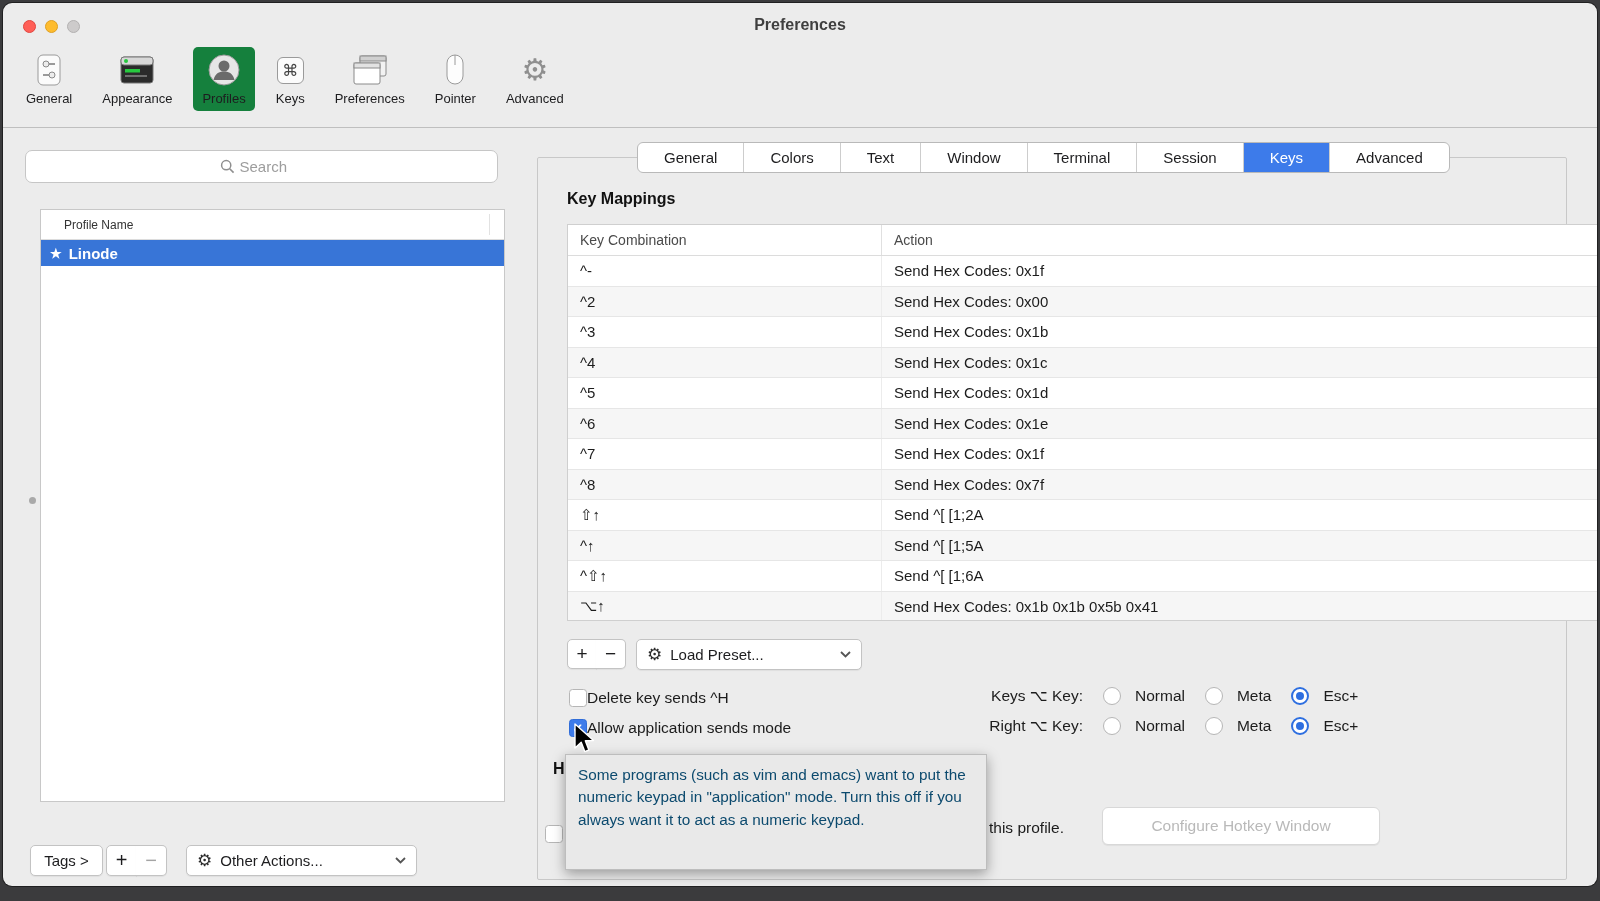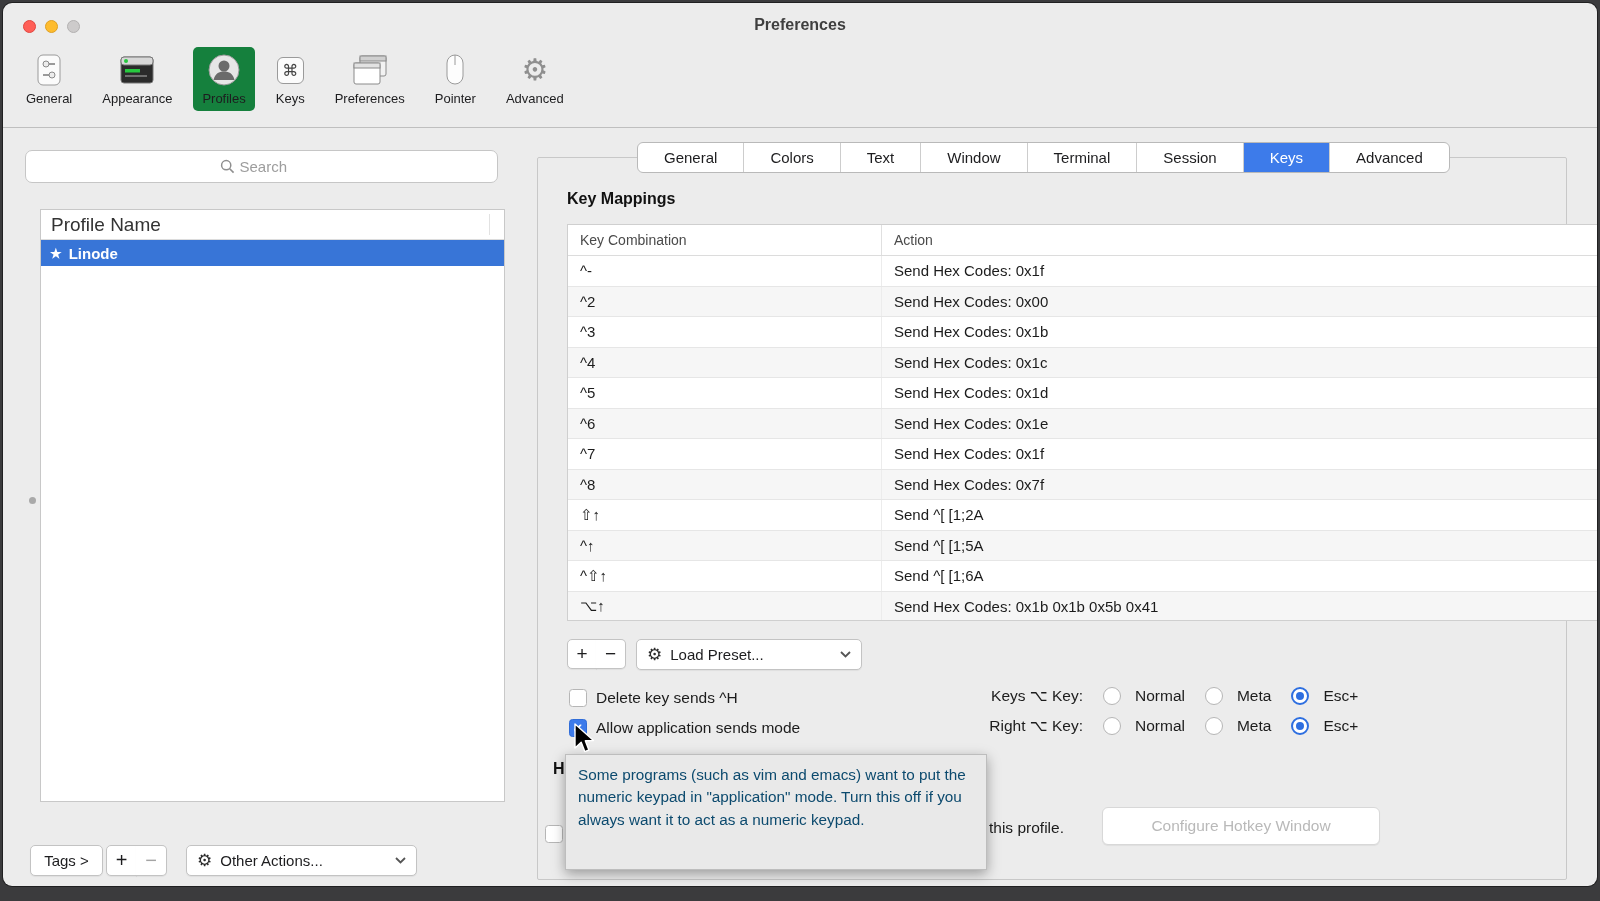--- a/index.html
+++ b/index.html
@@ -35,21 +35,21 @@
   .search-field { position:absolute; left:22px; top:147px; width:473px; height:33px; background:#fff;
                   border:1px solid #c6c6c6; border-radius:7px; display:flex; align-items:center;
                   justify-content:center; gap:5px; }
   .search-field input { border:none; outline:none; background:transparent; width:64px; font-size:15px;
                         font-family:"Liberation Sans", sans-serif; color:#333; }
   .search-field input::placeholder { color:#9d9d9d; }
 
   .profile-list { position:absolute; left:37px; top:206px; width:465px; height:593px; background:#fff;
                   border:1px solid #c8c8c8; }
   .list-header { height:30px; border-bottom:1px solid #dcdcdc; display:flex; align-items:center;
-                 padding-left:10px; font-size:19px; color:#333; position:relative; }
+                 padding-left:23px; font-size:12px; color:#333; position:relative; }
   .list-header .col-divider { position:absolute; right:14px; top:4px; bottom:4px; width:1px; background:#e2e2e2; }
   .profile-row { height:26px; display:flex; align-items:center; gap:7px; padding-left:9px; font-size:15px; }
   .profile-row.selected { background:#3875d7; color:#fff; font-weight:bold; }
   .profile-row .star { font-size:13px; }
 
   .splitter-dot { position:absolute; left:26px; top:494px; width:7px; height:7px; border-radius:50%;
                   background:#a9a9a9; }
 
   .btn { background:#fff; border:1px solid #c3c3c3; border-radius:5px; font-size:15px; color:#1d1d1f;
          display:flex; align-items:center; justify-content:center; box-shadow:0 1px 1px rgba(0,0,0,.06); }
@@ -92,21 +92,21 @@
   .scroll-thumb { position:absolute; right:3px; top:12px; width:9px; height:106px; border-radius:4.5px;
                   background:#c1c1c1; }
 
   .tbl-plus  { position:absolute; left:564px; top:636px; width:30px; height:30px; font-size:19px; border-radius:5px 0 0 5px; }
   .tbl-minus { position:absolute; left:593px; top:636px; width:30px; height:30px; font-size:19px; border-radius:0 5px 5px 0; border-left:none; }
   .load-preset { position:absolute; left:633px; top:636px; width:226px; height:31px; }
 
   .checkbox { width:18px; height:18px; border:1px solid #b6b6b6; border-radius:3.5px; background:#fff; flex:0 0 auto; }
   .checkbox.checked { background:#3d7bea; border-color:#306dd8; display:flex; align-items:center;
                       justify-content:center; color:#fff; font-size:13px; font-weight:bold; }
-  .opt-row { position:absolute; display:flex; align-items:center; gap:9px; font-size:15.5px; color:#1c1c1c; }
+  .opt-row { position:absolute; display:flex; align-items:center; font-size:15.5px; color:#1c1c1c; }
   .opt1 { left:566px; top:686px; }
   .opt2 { left:566px; top:716px; }
 
   .radio-row { position:absolute; display:flex; align-items:center; font-size:15.5px; color:#1c1c1c; }
   .rrow1 { left:965px; top:684px; }
   .rrow2 { left:965px; top:714px; }
   .radio-row .rlabel { width:115px; text-align:right; }
   .radio { width:18px; height:18px; border-radius:50%; border:1px solid #b6b6b6; background:#fff;
            margin-left:20px; flex:0 0 auto; position:relative; }
   .radio.selected { border:2px solid #2e6fe0; }

